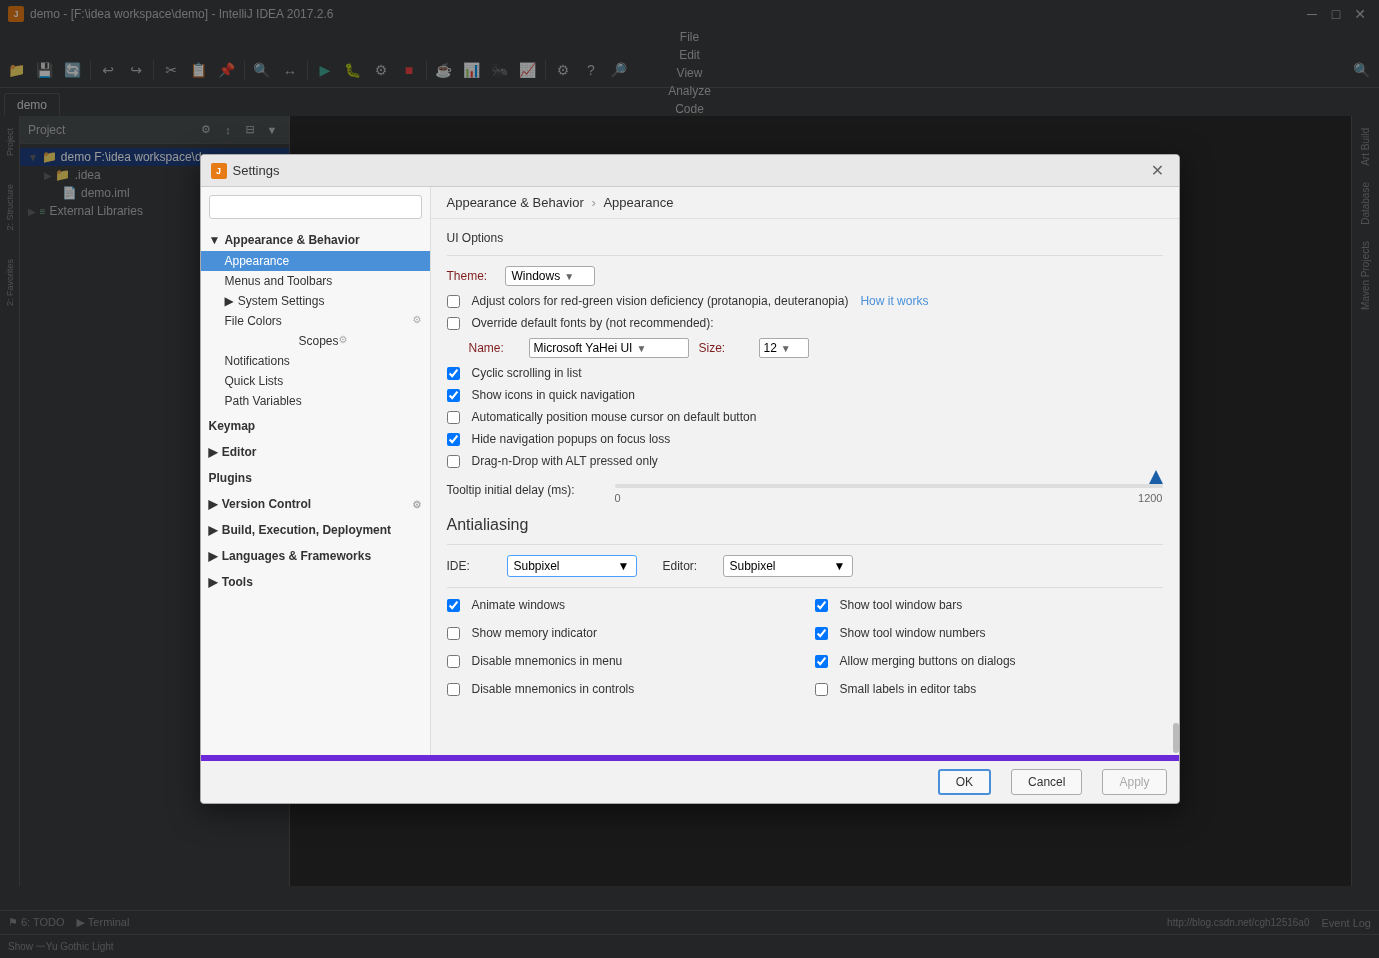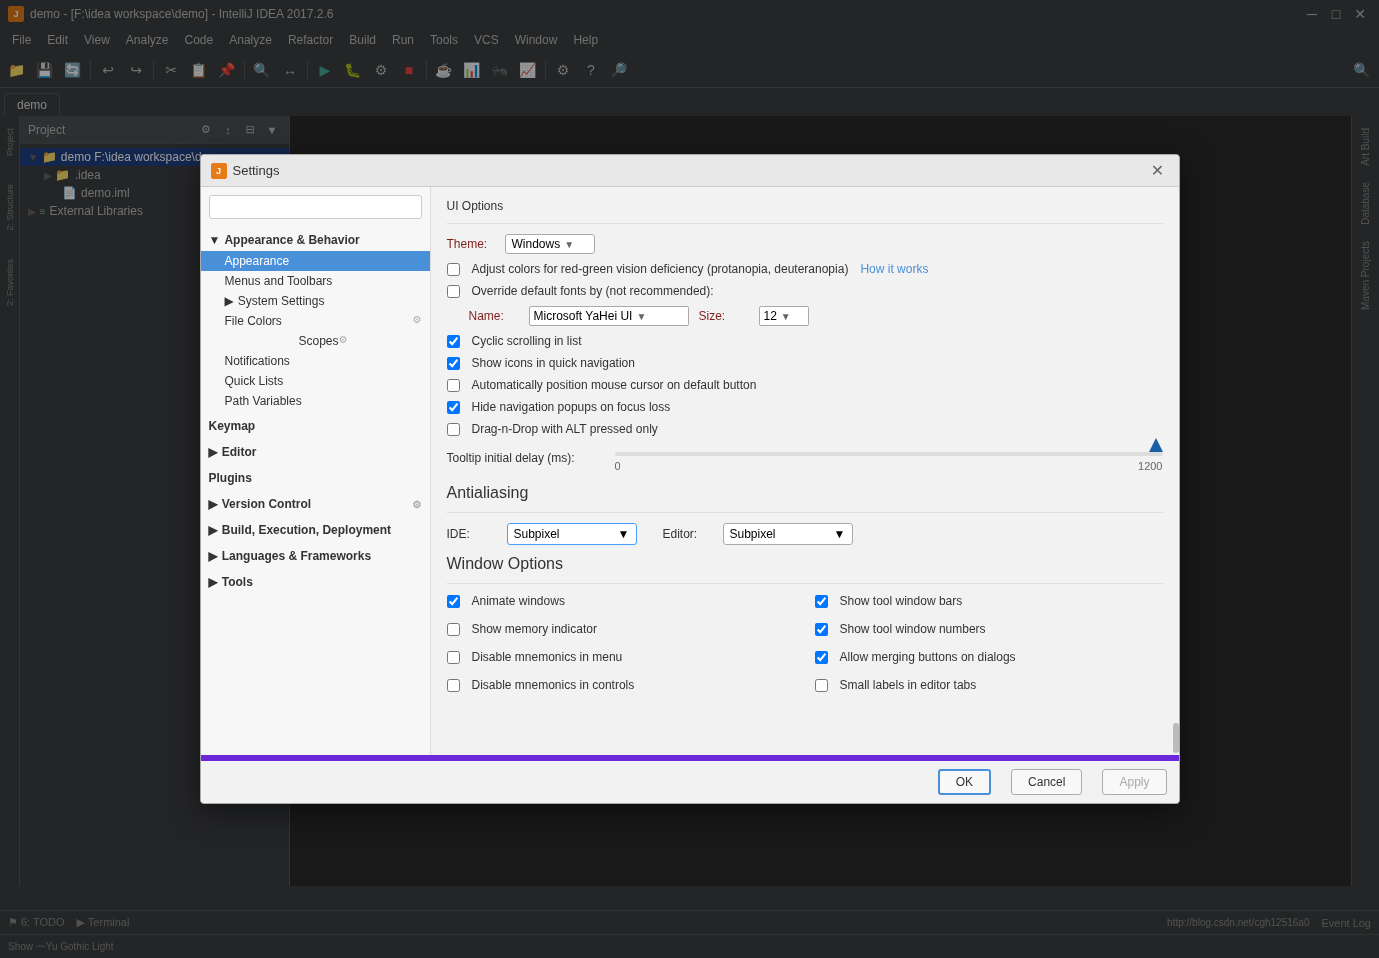--- a/index.html
+++ b/index.html
@@ -28,20 +28,21 @@
     .title-bar-controls { display: flex; gap: 2px; }
     .title-bar-btn { width: 22px; height: 22px; background: transparent; border: none; color: #bbb; cursor: pointer; font-size: 14px; display: flex; align-items: center; justify-content: center; }
 
     
     .menu-bar {
       background: #3c3f41;
       height: 24px;
       display: flex;
       align-items: center;
       padding: 0 4px;
+      flex-direction: column;
     }
     .menu-item {
       color: #bbb;
       padding: 2px 8px;
       font-size: 12px;
       cursor: pointer;
     }
 
     
     .toolbar {
@@ -677,20 +678,25 @@
                 <span>▶</span>
                 <span>Tools</span>
               </div>
             </div>
 
           </div>
         </div>
 
         <div class="settings-content">
 
+          <div class="settings-breadcrumb">
+            <span>Appearance &amp; Behavior</span>
+            <span class="breadcrumb-sep"> › </span>
+            <span>Appearance</span>
+          </div>
 
           <div class="settings-panel">
 
             <div class="section-label">UI Options</div>
             <hr class="section-divider">
 
             <div class="option-row">
               <span class="option-label">Theme:</span>
               <div class="theme-select">
                 <span>Windows</span>
@@ -771,21 +777,20 @@
                 </div>
                 <span class="aa-label" style="margin-left:16px;">Editor:</span>
                 <div class="dropdown-select-normal">
                   <span>Subpixel</span>
                   <span style="margin-left:auto;"> ▼</span>
                 </div>
               </div>
             </div>
 
             <div>
-              <div class="antialiasing-label">Window Options</div>
               <hr class="section-divider">
               <div class="window-options-grid">
 
                 <div class="checkbox-row">
                   <input type="checkbox" checked="" style="">
                   <span class="checkbox-label">Animate windows</span>
                 </div>
                 <div class="checkbox-row">
                   <input type="checkbox" checked="" style="">
                   <span class="checkbox-label">Show tool window bars</span>

